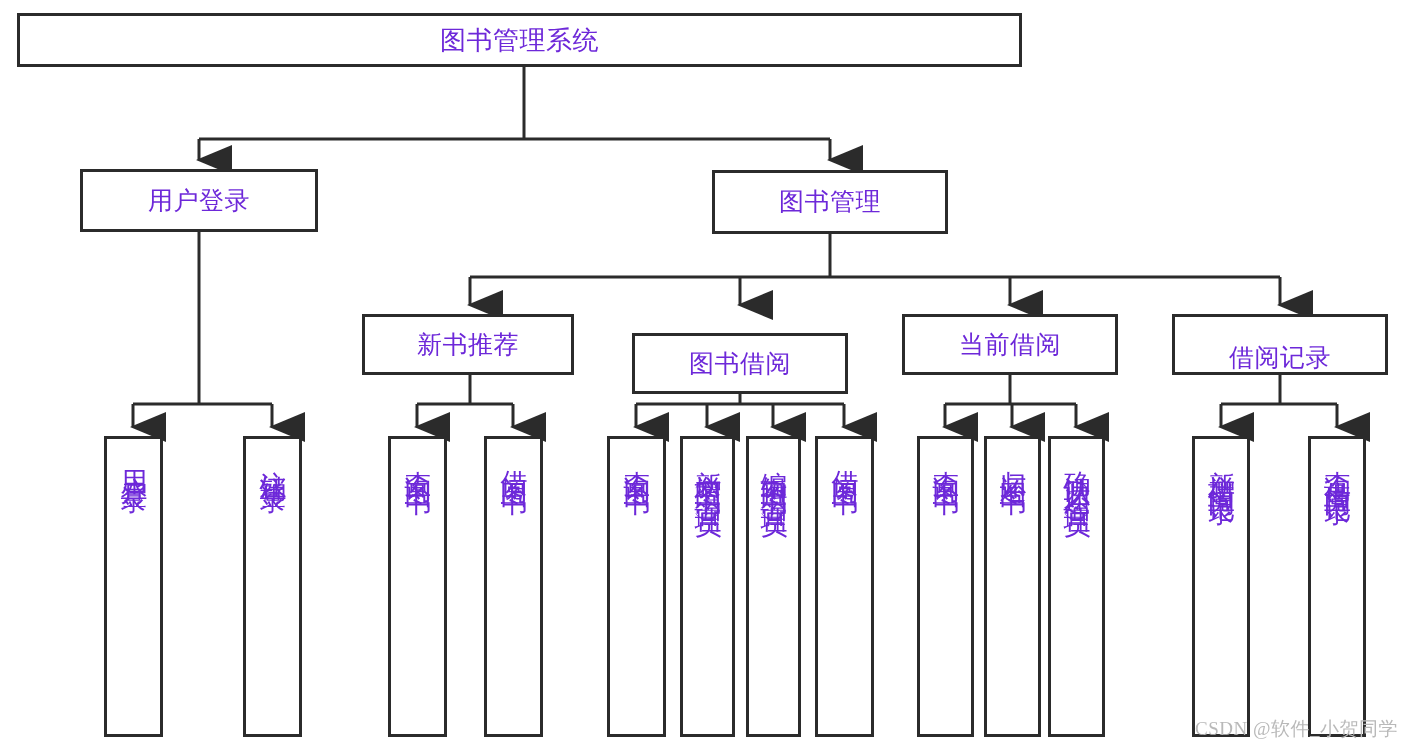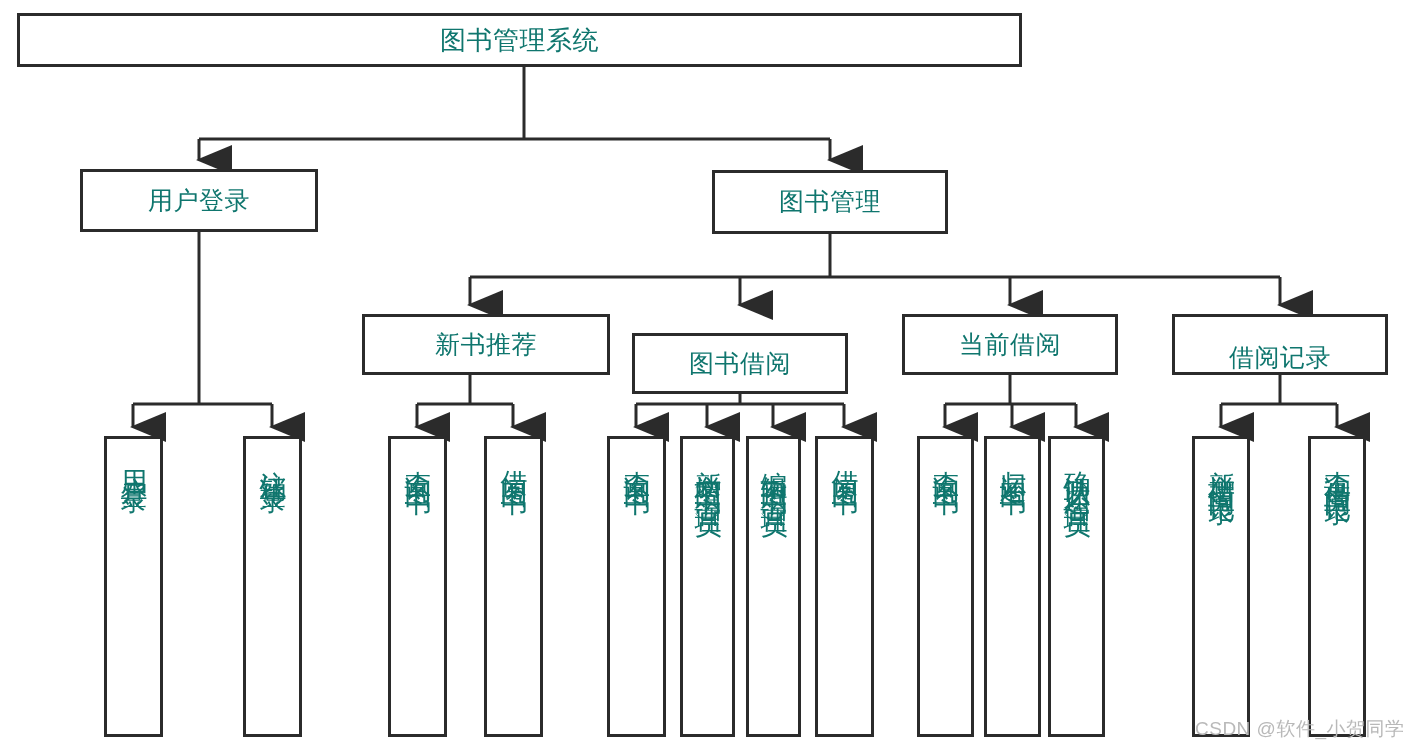--- a/index.html
+++ b/index.html
@@ -27,21 +27,21 @@
     pointer-events: none;
   }
   .node {
     position: absolute;
     box-sizing: border-box;
     border: 3px solid #2b2b2b;
     background: #ffffff;
     display: flex;
     align-items: center;
     justify-content: center;
-    color: #0f766e;
+    color: #6d28d9;
   }
   .node .lbl {
     display: block;
     text-align: center;
     line-height: 1.18;
     white-space: pre;
   }
   
   .node.horiz .lbl {
     font-size: 25px;
@@ -64,20 +64,21 @@
     letter-spacing: 6px;
     white-space: nowrap;
   }
   .watermark {
     position: absolute;
     font-size: 19px;
     color: #b9b9b9;
     letter-spacing: 0.5px;
     white-space: nowrap;
     user-select: none;
+    font-family: Liberation Serif, serif;
   }
 </style>
 </head>
 <body>
 
 <div id="canvas">
 
   <svg class="wires" viewBox="0 0 1405 747" xmlns="http://www.w3.org/2000/svg">
     <defs>
       <marker id="arw" viewBox="0 0 10 12" refX="5" refY="11" markerWidth="10" markerHeight="12" orient="auto-start-reverse">
@@ -132,21 +133,21 @@
     <span class="lbl">图书管理系统</span>
   </div>
 
   <div class="node horiz" style="left:80px; top:169px; width:238px; height:63px;">
     <span class="lbl">用户登录</span>
   </div>
   <div class="node horiz" style="left:712px; top:170px; width:236px; height:64px;">
     <span class="lbl">图书管理</span>
   </div>
 
-  <div class="node horiz" style="left:362px; top:314px; width:248px; height:61px;">
+  <div class="node horiz" style="left:362px; top:314px; width:212px; height:61px;">
     <span class="lbl">新书推荐</span>
   </div>
   <div class="node horiz" style="left:632px; top:314px; width:216px; height:61px;margin-top:19px;">
     <span class="lbl">图书借阅</span>
   </div>
   <div class="node horiz" style="left:902px; top:314px; width:216px; height:61px;justify-content:center;">
     <span class="lbl">当前借阅</span>
   </div>
   <div class="node horiz" style="left:1172px; top:314px; width:216px; height:61px;align-items:flex-end;">
     <span class="lbl">借阅记录</span>

